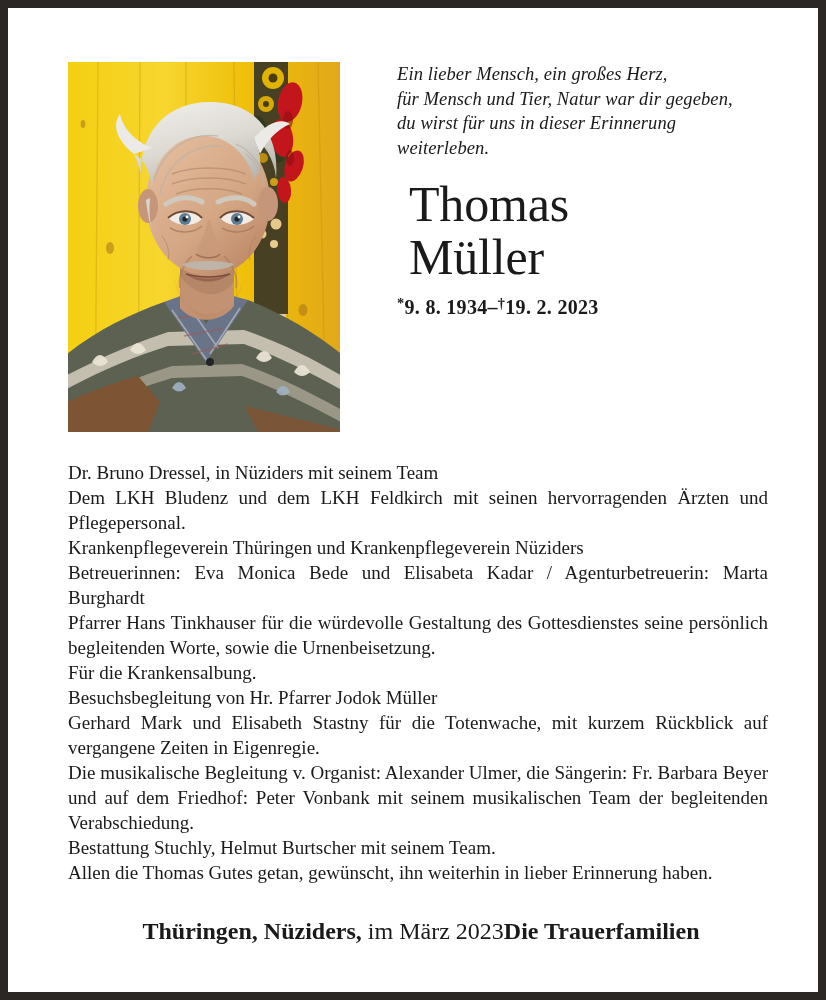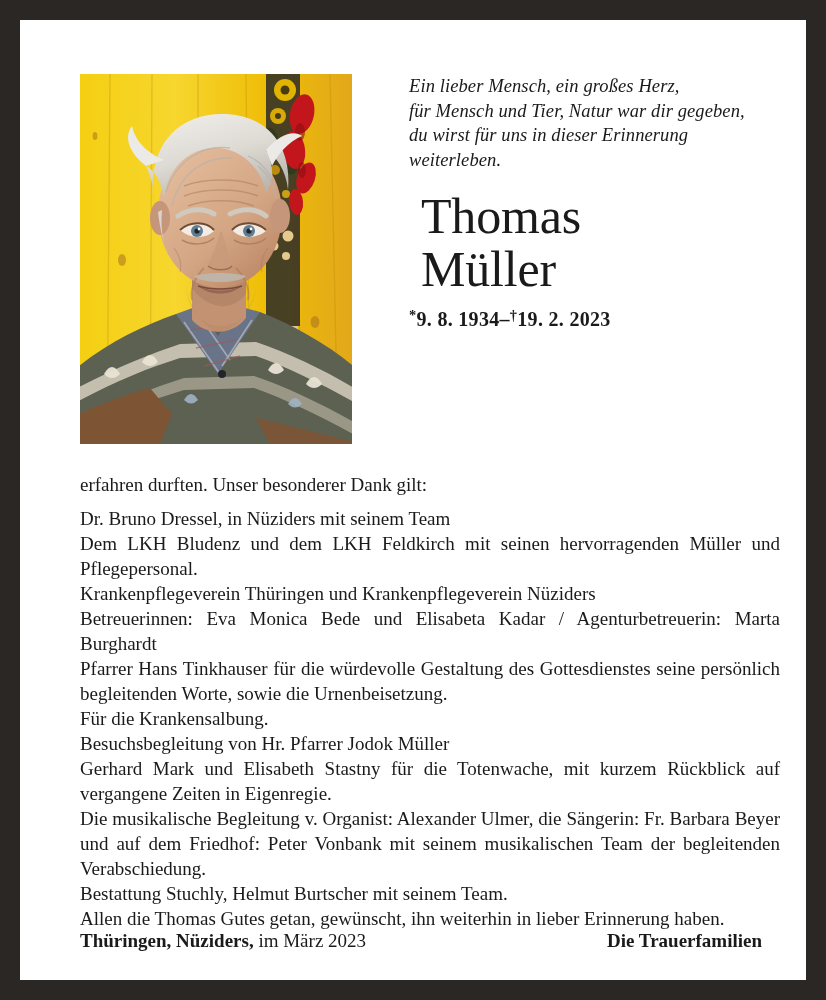--- a/index.html
+++ b/index.html
@@ -14,21 +14,21 @@
     color: #1a1a1a;
     overflow: hidden;
   }
 
   #notice {
     position: relative;
     width: 826px;
     height: 1000px;
     box-sizing: border-box;
     background: #2b2725;
-    padding: 20px;
+    padding: 8px;
   }
 
   #notice-inner {
     position: relative;
     width: 100%;
     height: 100%;
     background: #ffffff;
     box-sizing: border-box;
   }
 
@@ -131,23 +131,23 @@
     text-align: right;
   }
 
   
   .footer {
     position: absolute;
     left: 60px;
     right: 44px;
     top: 910px;
     display: flex;
-    justify-content: space-between;
+    justify-content: center;
     align-items: baseline;
-    font-size: 19px;
+    font-size: 24px;
   }
   .footer-left b { font-weight: bold; }
   .footer-right { font-weight: bold; }
 </style>
 </head>
 <body>
 
 <div id="notice">
   <div id="notice-inner">
 
@@ -345,23 +345,22 @@
 
 
         <h1 class="deceased-name">Thomas
 Müller</h1>
 
         <p class="life-dates"><sup>*</sup><span>9. 8. 1934</span><span>–</span><sup>†</sup><span>19. 2. 2023</span></p>
       </div>
     </div>
 
     <div class="body-text">
-      <p class="body-lead">erfahren durften. Unser besonderer Dank gilt:</p>
       <p class="body-para nojustify">Dr. Bruno Dressel, in Nüziders mit seinem Team</p>
-      <p class="body-para">Dem LKH Bludenz und dem LKH Feldkirch mit seinen hervorragenden Müller und Pflegepersonal.</p>
+      <p class="body-para">Dem LKH Bludenz und dem LKH Feldkirch mit seinen hervorragenden Ärzten und Pflegepersonal.</p>
       <p class="body-para nojustify">Krankenpflegeverein Thüringen und Krankenpflegeverein Nüziders</p>
       <p class="body-para">Betreuerinnen: Eva Monica Bede und Elisabeta Kadar / Agenturbetreuerin: Marta Burghardt</p>
       <p class="body-para">Pfarrer Hans Tinkhauser für die würdevolle Gestaltung des Gottesdienstes seine persönlich begleitenden Worte, sowie die Urnenbeisetzung.</p>
       <p class="body-para nojustify">Für die Krankensalbung.</p>
       <p class="body-para nojustify">Besuchsbegleitung von Hr. Pfarrer Jodok Müller</p>
       <p class="body-para">Gerhard Mark und Elisabeth Stastny für die Totenwache, mit kurzem Rückblick auf vergangene Zeiten in Eigenregie.</p>
       <p class="body-para">Die musikalische Begleitung v. Organist: Alexander Ulmer, die Sängerin: Fr. Barbara Beyer und auf dem Friedhof: Peter Vonbank mit seinem musikalischen Team der begleitenden Verabschiedung.</p>
       <p class="body-para nojustify">Bestattung Stuchly, Helmut Burtscher mit seinem Team.</p>
       <p class="body-para">Allen die Thomas Gutes getan, gewünscht, ihn weiterhin in lieber Erinnerung haben.</p>
     </div>

